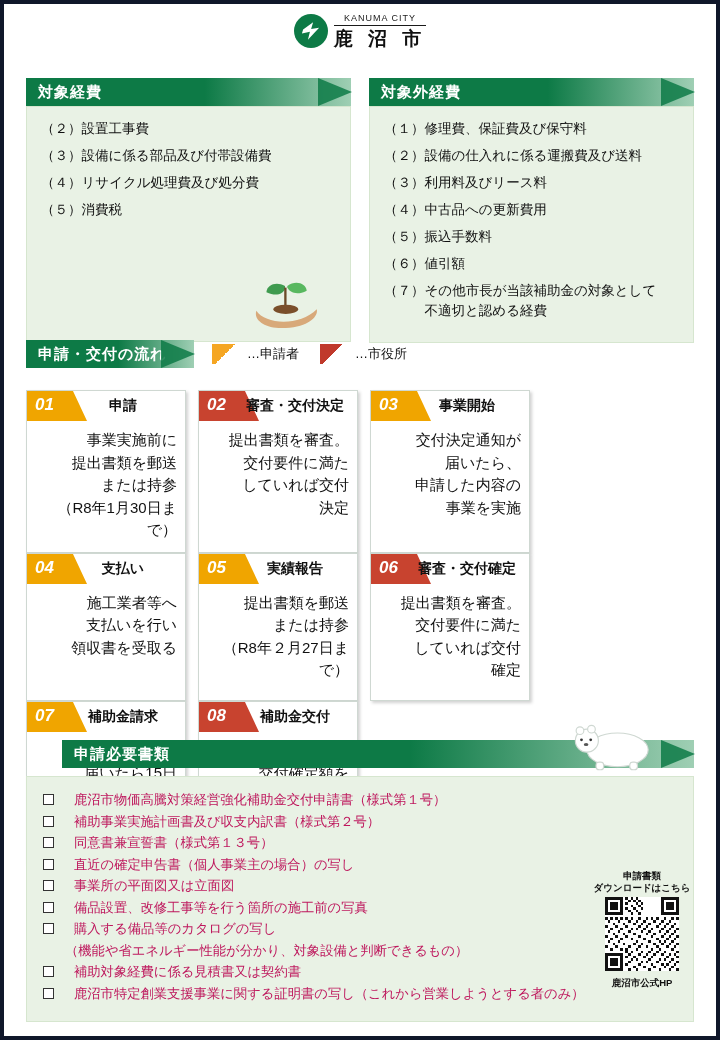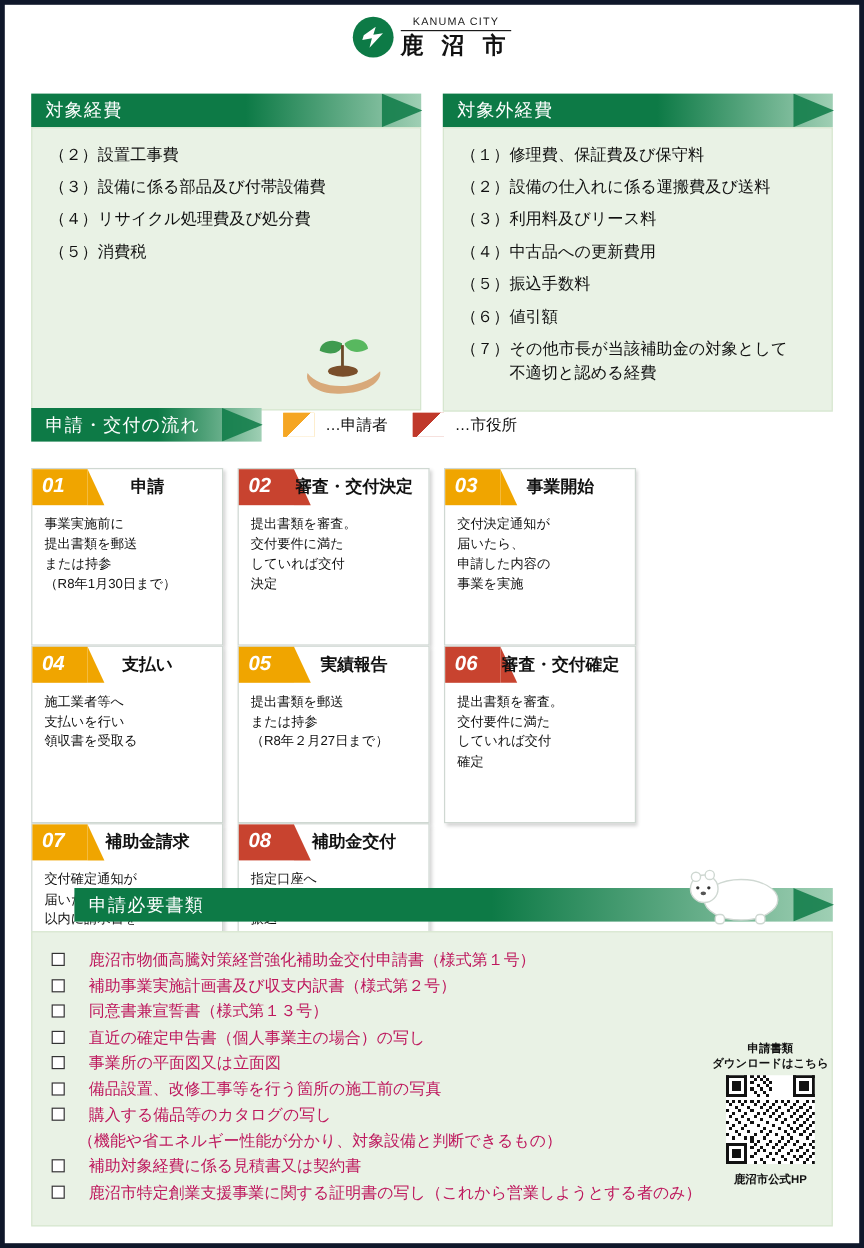--- a/index.html
+++ b/index.html
@@ -42,21 +42,21 @@
   }
   .logo-jp {
     font-size: 19px; font-weight: bold; color: #111; letter-spacing: 5px;
     margin-top: 3px;
   }
 
   
   .banner {
     position: relative; height: 28px; display: flex; align-items: center;
     background: linear-gradient(to right, #0d7a46 0%, #0d7a46 55%, #9fcfb4 100%);
-    padding-left: 12px; color: #fff; font-weight: normal; font-size: 15px;
+    padding-left: 12px; color: #fff; font-weight: bold; font-size: 15px;
     letter-spacing: 1px;
   }
   .banner-arrow {
     position: absolute; right: -1px; top: 0; height: 28px; width: 34px;
     background: #0d7a46;
     clip-path: polygon(0 0, 100% 50%, 0 100%);
     opacity: 0.85;
   }
 
   
@@ -76,21 +76,21 @@
   }
   .sprout {
     position: absolute; right: 22px; bottom: 10px; width: 86px; height: 62px;
   }
 
   
   .flow-head {
     position: absolute; top: 336px; left: 22px; right: 22px;
     display: flex; align-items: center;
   }
-  .flow-head .banner { width: 192px; }
+  .flow-head .banner { width: 168px; }
   .legend { display: flex; align-items: center; margin-left: 18px; gap: 9px; font-size: 13px; }
   .legend .swatch {
     width: 26px; height: 20px;
   }
   .legend .swatch.applicant { background: linear-gradient(135deg,#f5a623 50%, #ffffff 50%); background-color:#f7b733; }
   .legend .swatch.city { background: linear-gradient(135deg,#c0392b 50%, #ffffff 50%); background-color:#c8432f; }
   .legend-label { font-size: 13px; color: #111; margin-right: 12px; }
 
   
   .steps {
@@ -120,22 +120,23 @@
   .card-head .corner.city:after { border-left-color: #c8432f; }
   .card-num {
     position: absolute; left: 8px; top: 4px; color: #fff; font-size: 17px;
     font-weight: bold; z-index: 3; font-style: italic;
   }
   .card-title {
     margin-left: 34px; font-size: 14px; font-weight: bold; color: #111;
     z-index: 2; position: relative;
   }
   .card-body {
-    padding: 8px 8px 10px 10px; font-size: 11px; line-height: 1.5; color: #111;
+    padding: 8px 8px 10px 10px; font-size: 15px; line-height: 1.5; color: #111;
     white-space: pre-line;
+    text-align: right;
   }
 
   
   .docs-head {
     position: absolute; left: 22px; right: 22px; top: 736px; margin-left: 36px;
   }
   .docs-head .banner { width: 100%; }
   .bear { position: absolute; right: 32px; top: -22px; width: 92px; height: 56px; }
 
   .docs-body {

